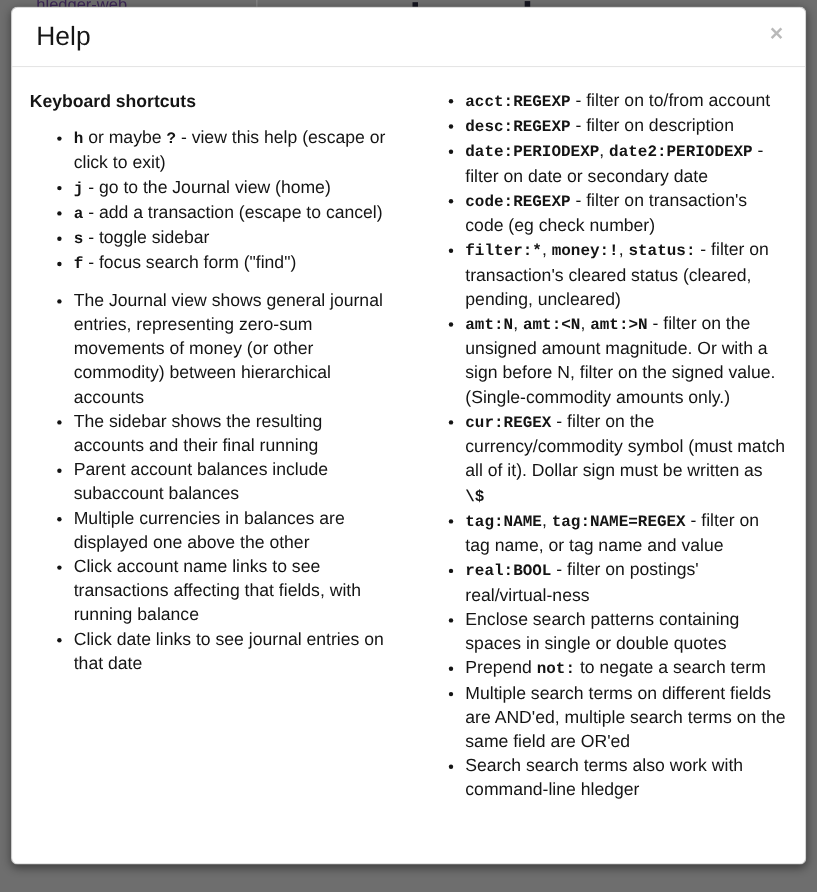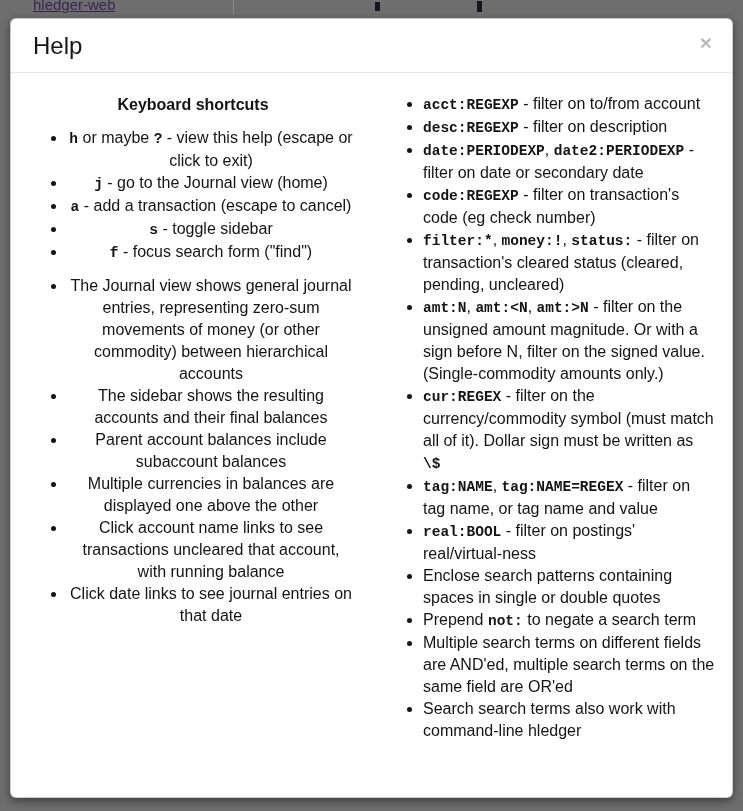--- a/index.html
+++ b/index.html
@@ -44,21 +44,21 @@
 
   
   .overlay {
     position: absolute;
     inset: 0;
   }
 
   
   .modal {
     position: absolute;
-    left: 10px; top: 18px;
+    left: 10px; top: 6px;
     width: 723px; height: 780px;
     background: #ffffff;
     border: 1px solid rgba(0,0,0,0.2);
     border-radius: 6px;
     box-shadow: 0 3px 9px rgba(0,0,0,0.45);
     overflow: hidden;
   }
   .modal-header {
     display: flex;
     align-items: flex-start;
@@ -82,21 +82,21 @@
     opacity: 0.27;
     cursor: pointer;
     padding: 2px 4px;
     font-family: "Liberation Sans", sans-serif;
   }
   .modal-body {
     display: flex;
     padding: 20px 15px 20px 16px;
   }
   .col { flex: 1 1 0; min-width: 0; }
-  .col-left  { padding-right: 10px; text-align: center; }
+  .col-left  { padding-right: 10px; }
   .col-right { padding-left: 14px; padding-right: 2px; }
 
   .col h3 {
     font-size: 16px;
     font-weight: 700;
     line-height: 23px;
     color: #141414;
     margin: 20px 0 11px 0;
   }
   .col h3:first-child { margin-top: 0; }
@@ -142,24 +142,24 @@
         <h3>Keyboard shortcuts</h3>
         <ul>
           <li><code>h</code> or maybe <code>?</code> - view this help (escape or click to exit)</li>
           <li><code>j</code> - go to the Journal view (home)</li>
           <li><code>a</code> - add a transaction (escape to cancel)</li>
           <li><code>s</code> - toggle sidebar</li>
           <li><code>f</code> - focus search form ("find")</li>
         </ul>
         <ul>
           <li>The Journal view shows general journal entries, representing zero-sum movements of money (or other commodity) between hierarchical accounts</li>
-          <li>The sidebar shows the resulting accounts and their final balances</li>
+          <li>The sidebar shows the resulting accounts and their final running</li>
           <li>Parent account balances include subaccount balances</li>
           <li>Multiple currencies in balances are displayed one above the other</li>
-          <li>Click account name links to see transactions uncleared that account, with running balance</li>
+          <li>Click account name links to see transactions affecting that fields, with running balance</li>
           <li>Click date links to see journal entries on that date</li>
         </ul>
       </div>
     <div class="col col-right">
         <ul>
           <li><code>acct:REGEXP</code> - filter on to/from account</li>
           <li><code>desc:REGEXP</code> - filter on description</li>
           <li><code>date:PERIODEXP</code>, <code>date2:PERIODEXP</code> - filter on date or secondary date</li>
           <li><code>code:REGEXP</code> - filter on transaction's code (eg check number)</li>
           <li><code>filter:*</code>, <code>money:!</code>, <code>status:</code> - filter on transaction's cleared status (cleared, pending, uncleared)</li>

